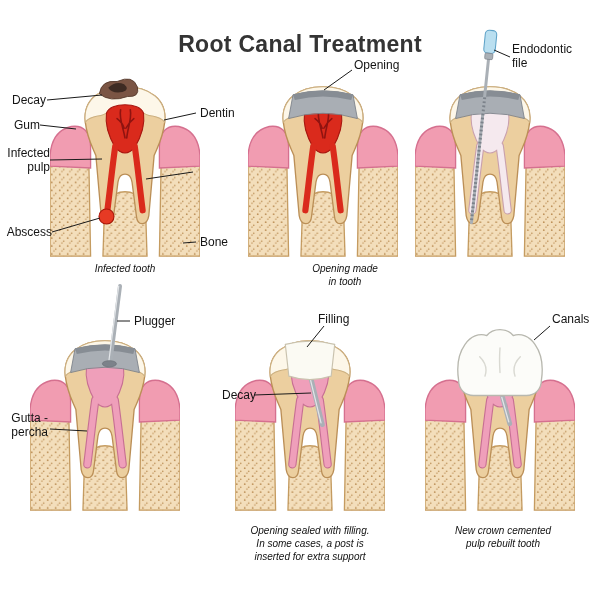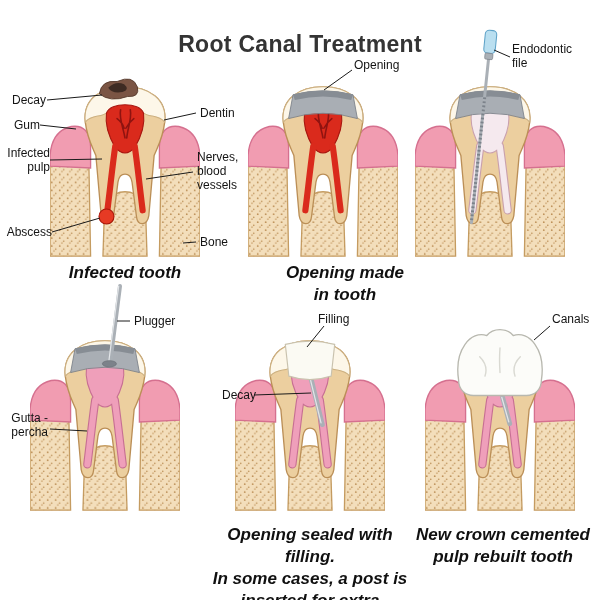--- a/index.html
+++ b/index.html
@@ -3,21 +3,21 @@
 <meta charset="utf-8">
 <style>
   html,body{margin:0;padding:0;background:#fff;}
   .stage{position:relative;width:600px;height:600px;background:#fff;overflow:hidden;
          font-family:"Liberation Sans",sans-serif;}
   .title{position:absolute;top:16px;left:0;width:100%;text-align:center;
          font-size:23px;font-weight:700;letter-spacing:.3px;color:var(--title,#343434);}
   .tooth-svg{position:absolute;width:150px;height:247px;}
   .lbl{position:absolute;font-size:12px;line-height:1.18;color:var(--text,#141414);white-space:pre-line;}
   .lbl.r{text-align:right;}
-  .cap{position:absolute;font-size:17px;font-weight:bold;font-style:italic;text-align:center;
+  .cap{position:absolute;font-size:10px;font-weight:normal;font-style:italic;text-align:center;
        line-height:1.3;color:#101010;white-space:pre-line;}
   .leader-svg{position:absolute;left:0;top:0;width:600px;height:600px;pointer-events:none;}
   .leader{stroke:var(--leader,#1a1a1a);stroke-width:1;}
 
   
   .bone{fill:var(--bone);stroke:var(--bone_line);stroke-width:1.5;}
   .gum{fill:var(--gum);stroke:var(--gum_line);stroke-width:1.5;}
   .dentin{fill:var(--dentin);stroke:var(--dentin_line);stroke-width:1.5;}
   .enamel{fill:var(--enamel);stroke:var(--enamel_line);stroke-width:1.2;}
   .pulp{fill:var(--pulp_red);stroke:var(--pulp_line);stroke-width:1.2;}
@@ -92,23 +92,20 @@
       <path class="decay" d="M56,28 Q58,12 76,14 Q94,6 99,20 Q102,32 88,31 Q68,38 56,28 Z"></path>
       <path class="decay-dark" d="M66,21 Q74,13 84,17 Q91,23 82,26 Q70,28 66,21 Z"></path>
     </g>
   </svg>
   <div class="lbl r" style="left:6px;top:93px;width:40px">Decay</div>
   <div class="lbl r" style="left:6px;top:118px;width:34px">Gum</div>
   <div class="lbl r" style="left:4px;top:146px;width:46px">Infected
 pulp</div>
   <div class="lbl r" style="left:2px;top:225px;width:50px">Abscess</div>
   <div class="lbl" style="left:200px;top:106px">Dentin</div>
-  <div class="lbl" style="left:197px;top:150px">Nerves,
-blood
-vessels</div>
   <div class="lbl" style="left:200px;top:235px">Bone</div>
   <div class="cap" style="left:25px;top:262px;width:200px">Infected tooth</div>
 
   <svg class="tooth-svg" style="left:248px;top:18px" viewBox="0 0 170 280">
     <g transform="translate(0,58)">
       <use href="#boneShape" class="bone"></use>
       <use href="#boneShape" fill="url(#bonedots)" stroke="none"></use>
       <use href="#gumShape" class="gum"></use>
       <use href="#dentinShape" class="dentin"></use>
       <use href="#enamelShape" class="enamel"></use>

